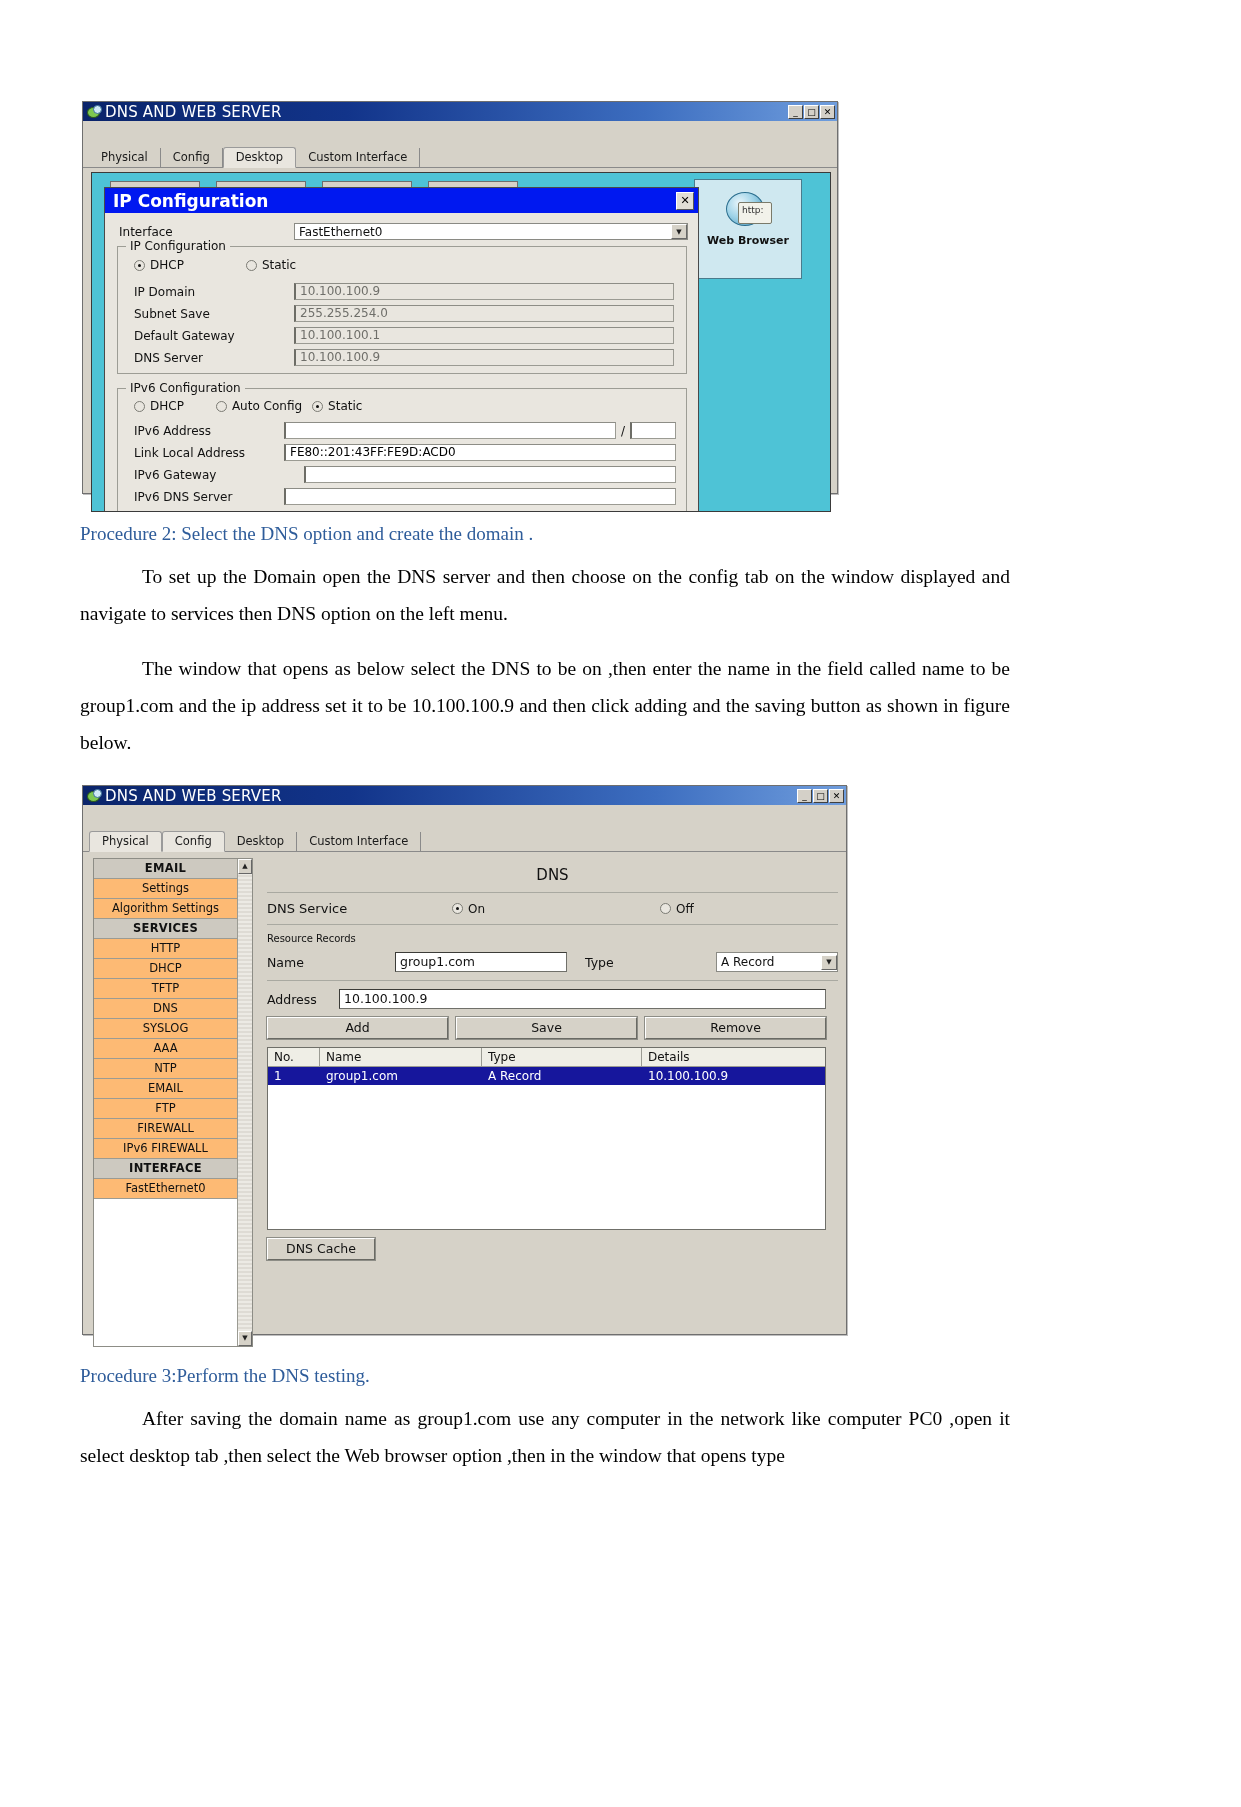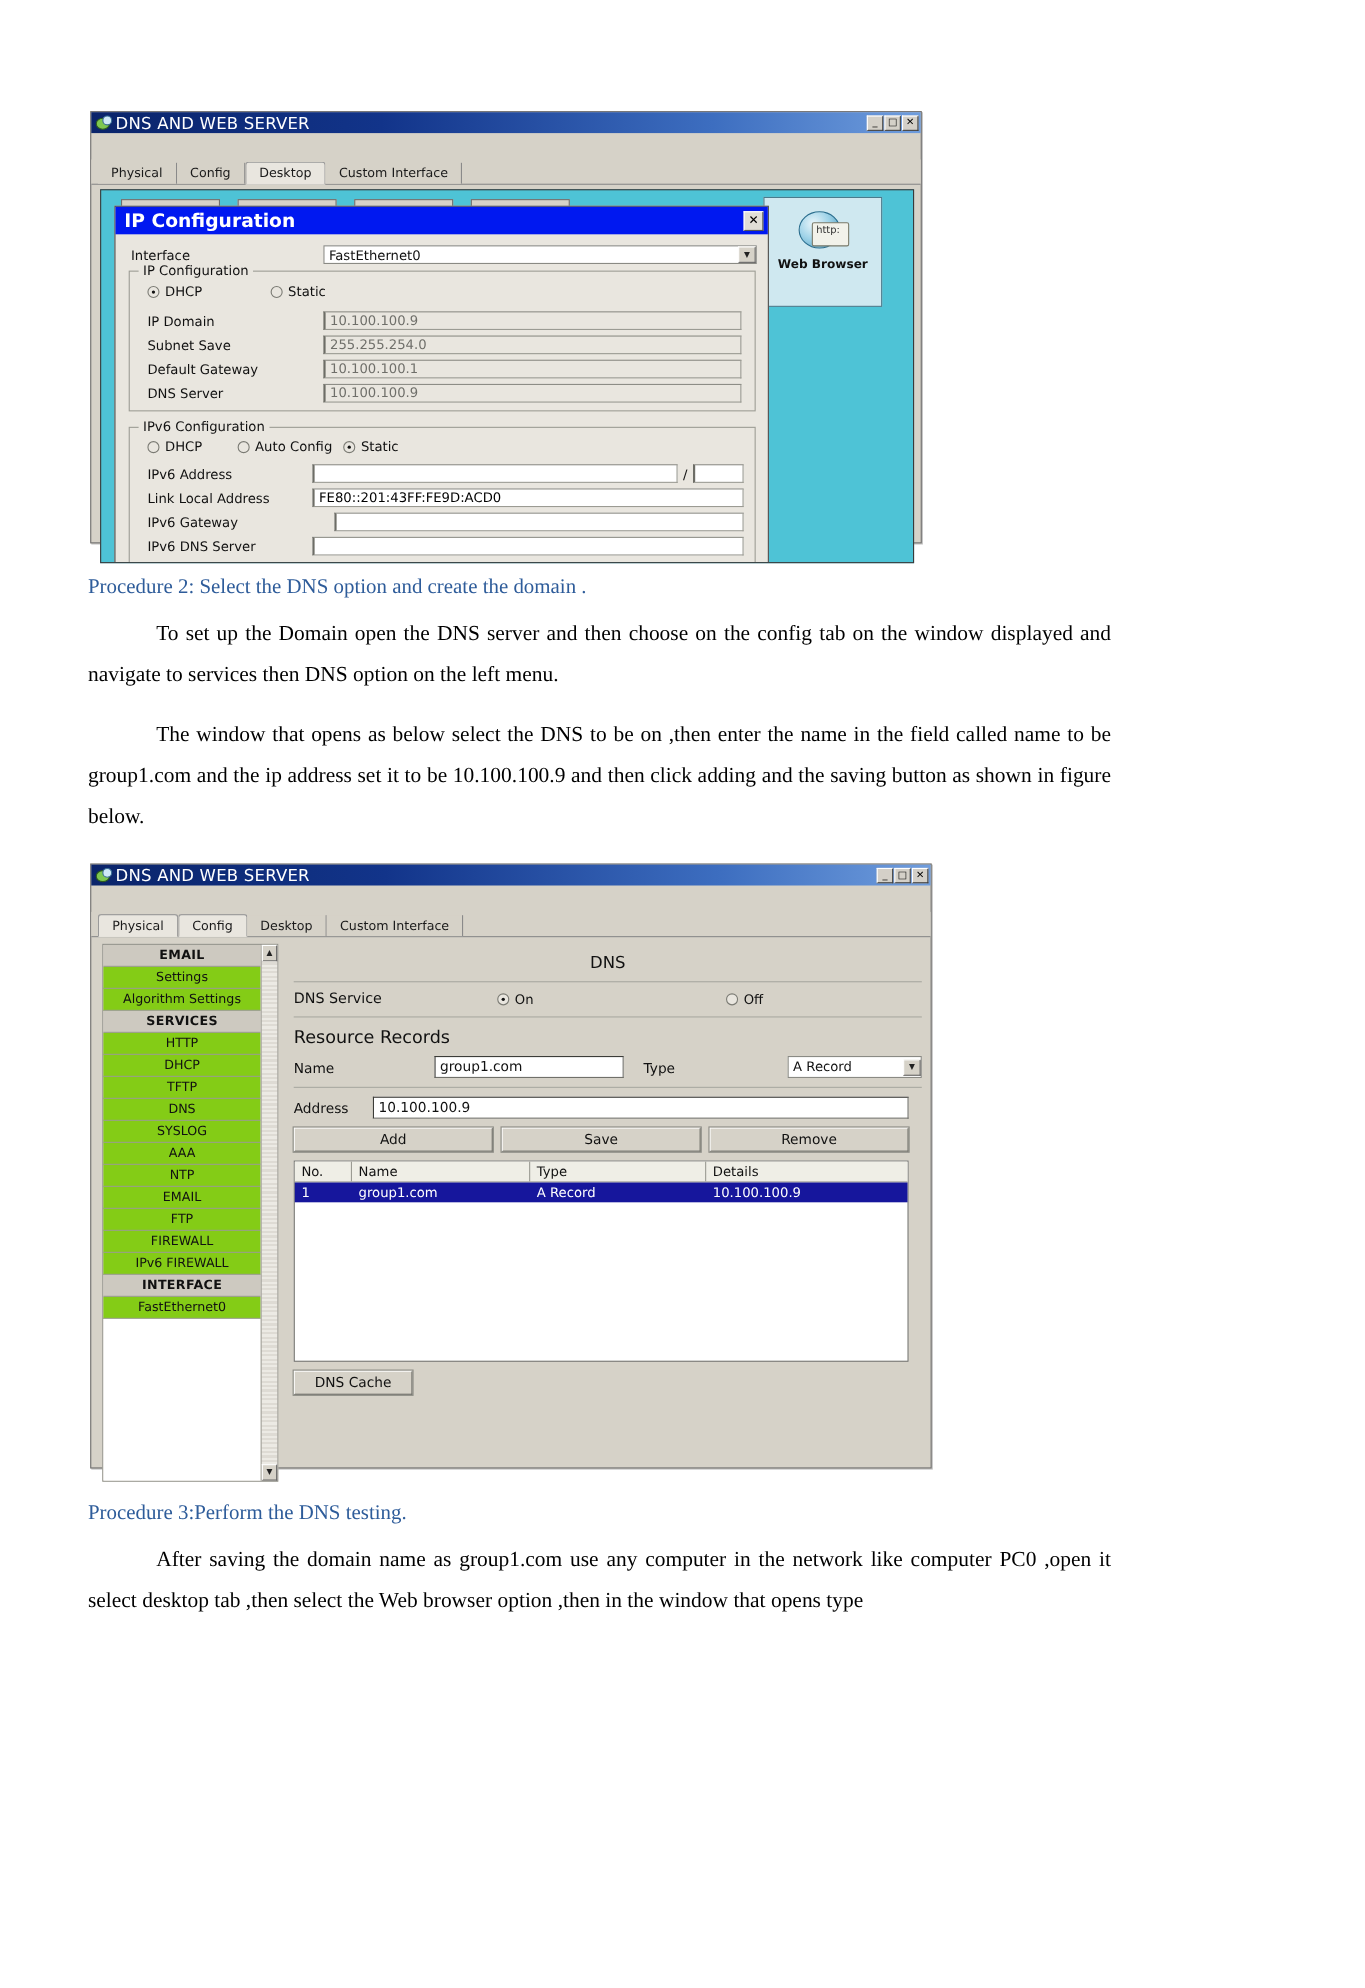--- a/index.html
+++ b/index.html
@@ -206,21 +206,21 @@
   #win-dns { left:82px; top:785px; width:765px; height:550px; }
   .dns-body { display:flex; padding:6px 8px 10px 10px; height:505px; }
   .nav-panel {
     width:160px; background:#e9e6df;
     border:1px solid #8d8d86; display:flex;
   }
   .nav-list { flex:1; display:flex; flex-direction:column; }
   .nav-item {
     height:20px; line-height:19px; text-align:center;
     font-size:11.5px; color:#111;
-    background:#84cc16; border-bottom:1px solid #9b9b93;
+    background:#fdba74; border-bottom:1px solid #9b9b93;
     font-family:"DejaVu Sans", sans-serif;
   }
   .nav-item.hdr {
     background:#cdc9c0; font-weight:bold; letter-spacing:.3px;
   }
   .nav-spacer { flex:1; background:#fff; border-bottom:none; }
   .nav-scroll {
     width:15px; background:#e4e1da; border-left:1px solid #9b9b93;
     display:flex; flex-direction:column; justify-content:space-between;
   }
@@ -231,21 +231,21 @@
   }
   .nav-scroll .strack{flex:1;background:repeating-linear-gradient(0deg,#eceae4,#eceae4 2px,#dedbd4 2px,#dedbd4 4px);}
 
   .dns-main { flex:1; margin-left:14px; position:relative; }
   .dns-title {
     text-align:center; font-size:15px; color:#111; margin-top:8px;
     font-family:"DejaVu Sans", sans-serif;
   }
   .hr { border-top:1px solid #a9a9a1; margin:8px 0; }
   .svc-row { display:flex; align-items:center; font-size:13px; color:#111; }
-  .records-label { font-size:16px; color:#111; font-family:"DejaVu Sans", sans-serif; }
+  .records-label { font-size:10px; color:#111; font-family:"DejaVu Sans", sans-serif; }
   .inp {
     background:#fff; border:1px solid #70706a;
     border-top-color:#3c3c38; border-left-color:#3c3c38;
     height:20px; line-height:18px; font-size:12.5px;
     color:#111; padding:0 4px;
     font-family:"DejaVu Sans", sans-serif;
     white-space:nowrap; overflow:hidden;
   }
   .btn {
     background:#d6d2c8; border:1px solid #ffffff;

